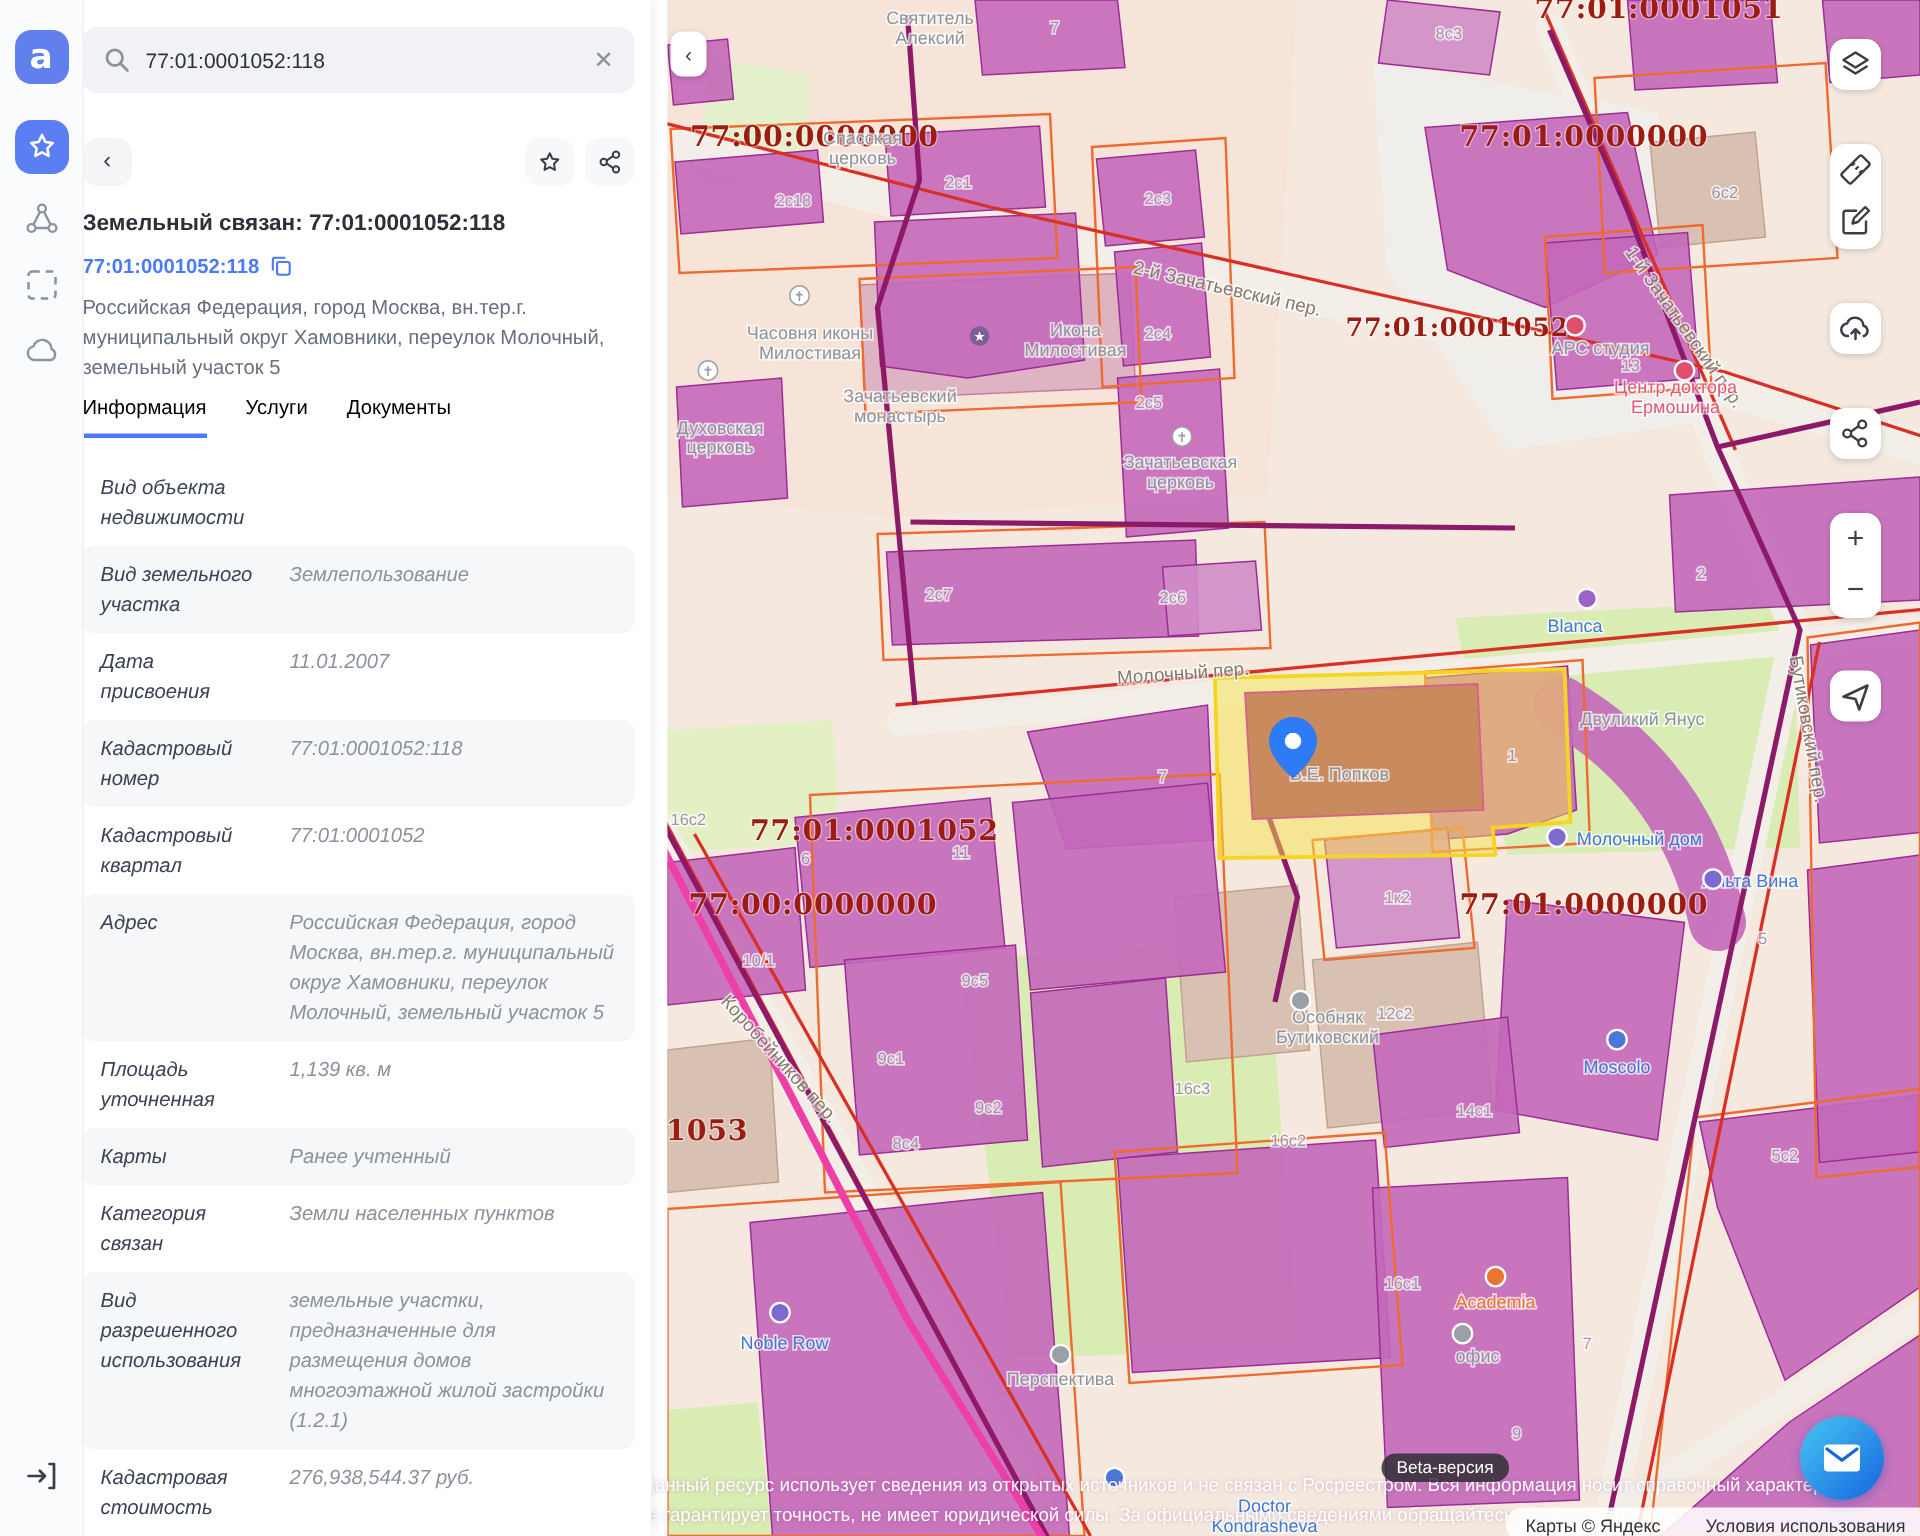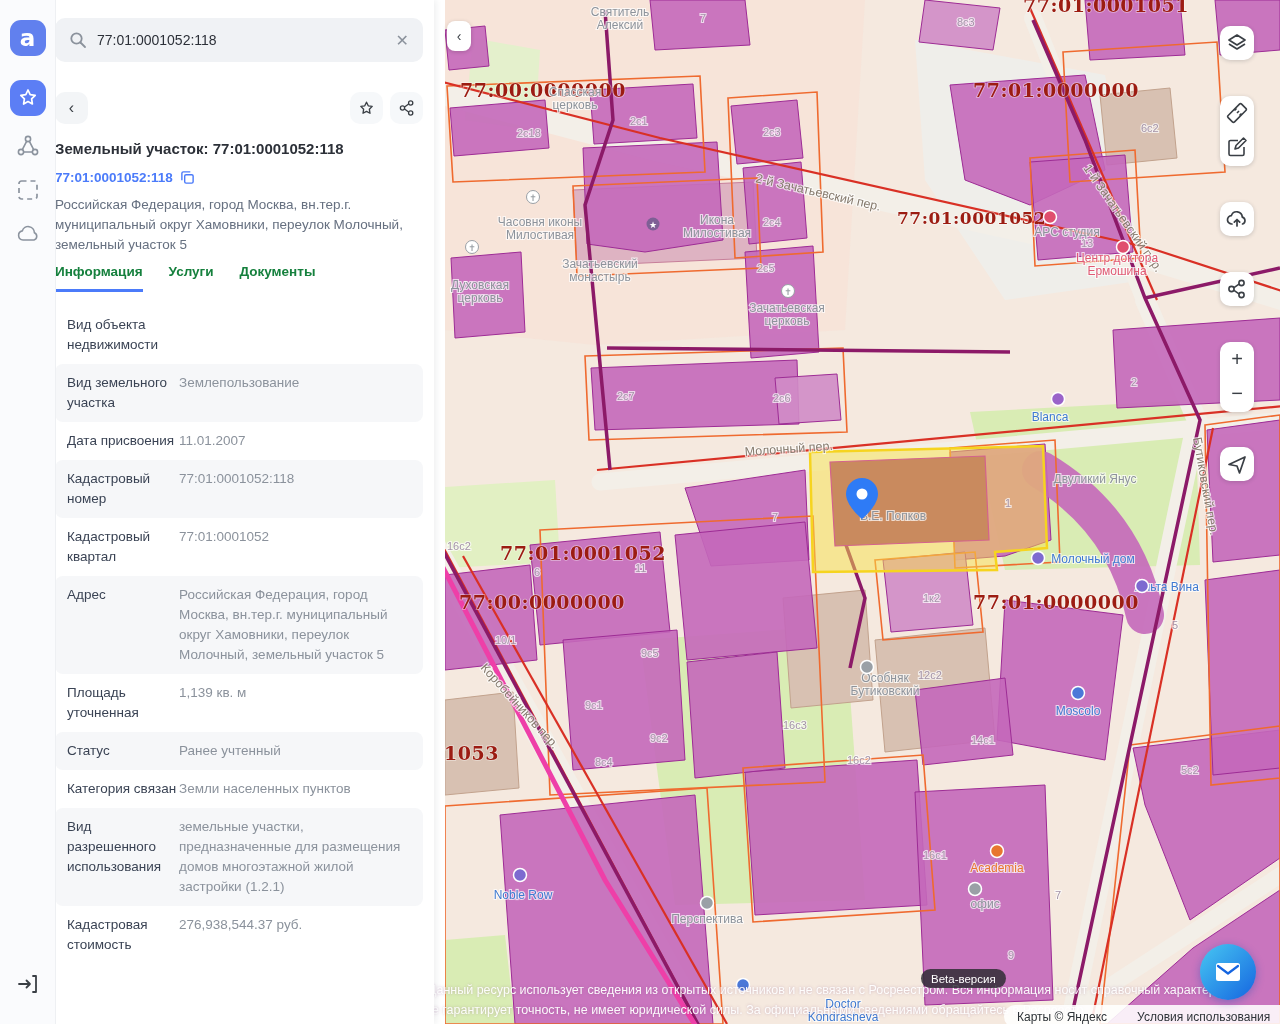--- a/index.html
+++ b/index.html
@@ -23,25 +23,25 @@
   .sq-btn { width:33px; height:32px; border-radius:10px; background:#f3f5f7; display:flex; align-items:center; justify-content:center; cursor:pointer; color:#3a3f45; font-size:16px; }
   .hdr-spacer { flex:1; }
   .sq-btn + .sq-btn { margin-left:7px; }
 
   .p-title { position:absolute; left:10px; top:140px; width:368px; font-size:15px; font-weight:bold; color:#2c3038; }
   .link-row { position:absolute; left:10px; top:170px; display:flex; align-items:center; gap:7px; }
   .cad-link { color:#4b7bfa; font-size:13.5px; font-weight:bold; cursor:pointer; }
   .addr { position:absolute; left:10px; top:195px; width:368px; font-size:13.5px; color:#667080; line-height:20px; }
 
   .tabs { position:absolute; left:10px; top:264px; display:flex; gap:26px; }
-  .tab { font-size:13.5px; font-weight:bold; color:#15803d; padding-bottom:10px; cursor:pointer; }
+  .tab { font-size:13.5px; font-weight:normal; color:#000000; padding-bottom:10px; cursor:pointer; }
   .tab.active { border-bottom:3px solid #4b7bfa; }
 
   .info-table { position:absolute; left:10px; top:306px; width:368px; }
-  .irow { display:flex; padding:9px 12px; border-radius:8px; }
+  .irow { display:flex; gap:14px; padding:9px 12px; border-radius:8px;font-style:italic; }
   .irow.shade { background:#f6f7f9; }
   .ilabel { width:112px; flex:none; font-size:13.5px; color:#3a4354; line-height:20px; }
   .ivalue { flex:1; font-size:13.5px; color:#8b929c; line-height:20px; }
 
   
   .map-wrap { position:absolute; left:445px; top:0; width:835px; height:1024px; background:#f5e9df; z-index:0; cursor:grab; }
   #map-svg text { font-family:"Liberation Sans",sans-serif; paint-order:stroke; stroke:rgba(255,255,255,.7); stroke-width:2.2px; }
   #map-svg .q-label { font-family:"DejaVu Serif",serif; font-weight:bold; fill:#9c1c12; letter-spacing:.5px; stroke:rgba(255,255,255,.45); stroke-width:1.6px; }
   #map-svg .street-label { font-size:12.5px; fill:#857a6d; }
   #map-svg .bld-label { font-size:11px; fill:#a493a8; }
@@ -409,21 +409,21 @@
     <div class="sq-btn" style="background:#f6f8fa">
       <svg width="18" height="18" viewBox="0 0 22 22" fill="none" stroke="#3a3f45" stroke-width="1.6">
           <circle cx="15.5" cy="5" r="2.6"></circle>
           <circle cx="5.5" cy="11" r="2.6"></circle>
           <circle cx="15.5" cy="17" r="2.6"></circle>
           <path d="M8 9.7 13 6.2 M8 12.3 13 15.8"></path>
         </svg>
     </div>
   </div>
 
-  <div class="p-title">Земельный участок: 77:01:0001052:118</div>
+  <div class="p-title">Земельный связан: 77:01:0001052:118</div>
   <div class="link-row">
     <span class="cad-link">77:01:0001052:118</span>
     <svg width="15" height="15" viewBox="0 0 16 16" fill="none" stroke="#4b7bfa" stroke-width="1.5">
         <rect x="5" y="5" width="9" height="9" rx="1.5"></rect>
         <path d="M11 2H3.5A1.5 1.5 0 0 0 2 3.5V11"></path>
       </svg>
   </div>
   <div class="addr">Российская Федерация, город Москва, вн.тер.г. муниципальный округ Хамовники, переулок Молочный, земельный участок 5</div>
 
   <div class="tabs">
@@ -454,21 +454,21 @@
       </div>
       <div class="irow shade">
         <div class="ilabel">Адрес</div>
         <div class="ivalue">Российская Федерация, город Москва, вн.тер.г. муниципальный округ Хамовники, переулок Молочный, земельный участок 5</div>
       </div>
       <div class="irow">
         <div class="ilabel">Площадь уточненная</div>
         <div class="ivalue">1,139 кв. м</div>
       </div>
       <div class="irow shade">
-        <div class="ilabel">Статус</div>
+        <div class="ilabel">Карты</div>
         <div class="ivalue">Ранее учтенный</div>
       </div>
       <div class="irow">
         <div class="ilabel">Категория связан</div>
         <div class="ivalue">Земли населенных пунктов</div>
       </div>
       <div class="irow shade">
         <div class="ilabel">Вид разрешенного использования</div>
         <div class="ivalue">земельные участки, предназначенные для размещения домов многоэтажной жилой застройки (1.2.1)</div>
       </div>

